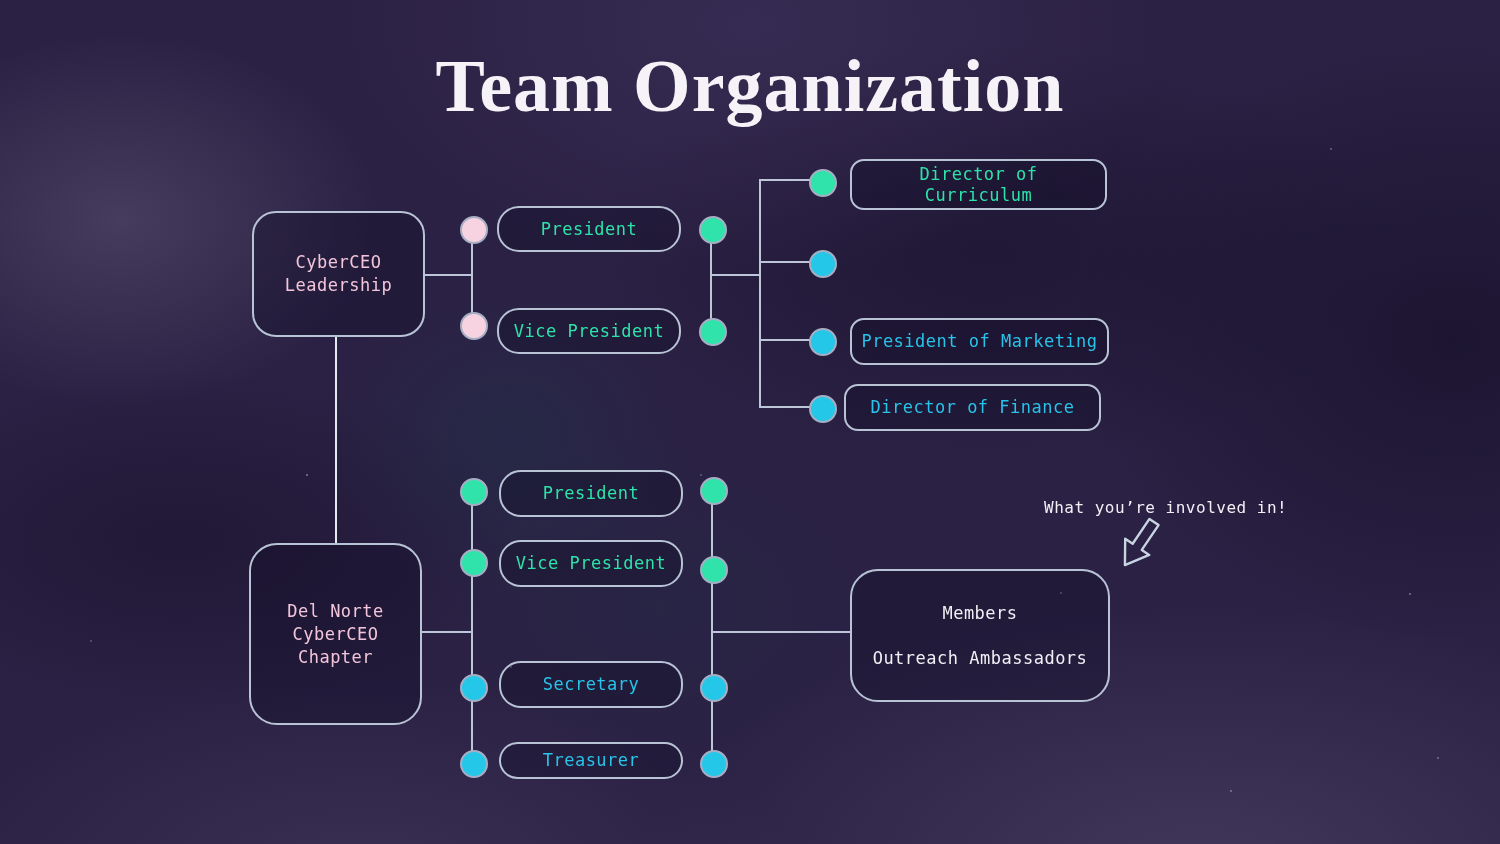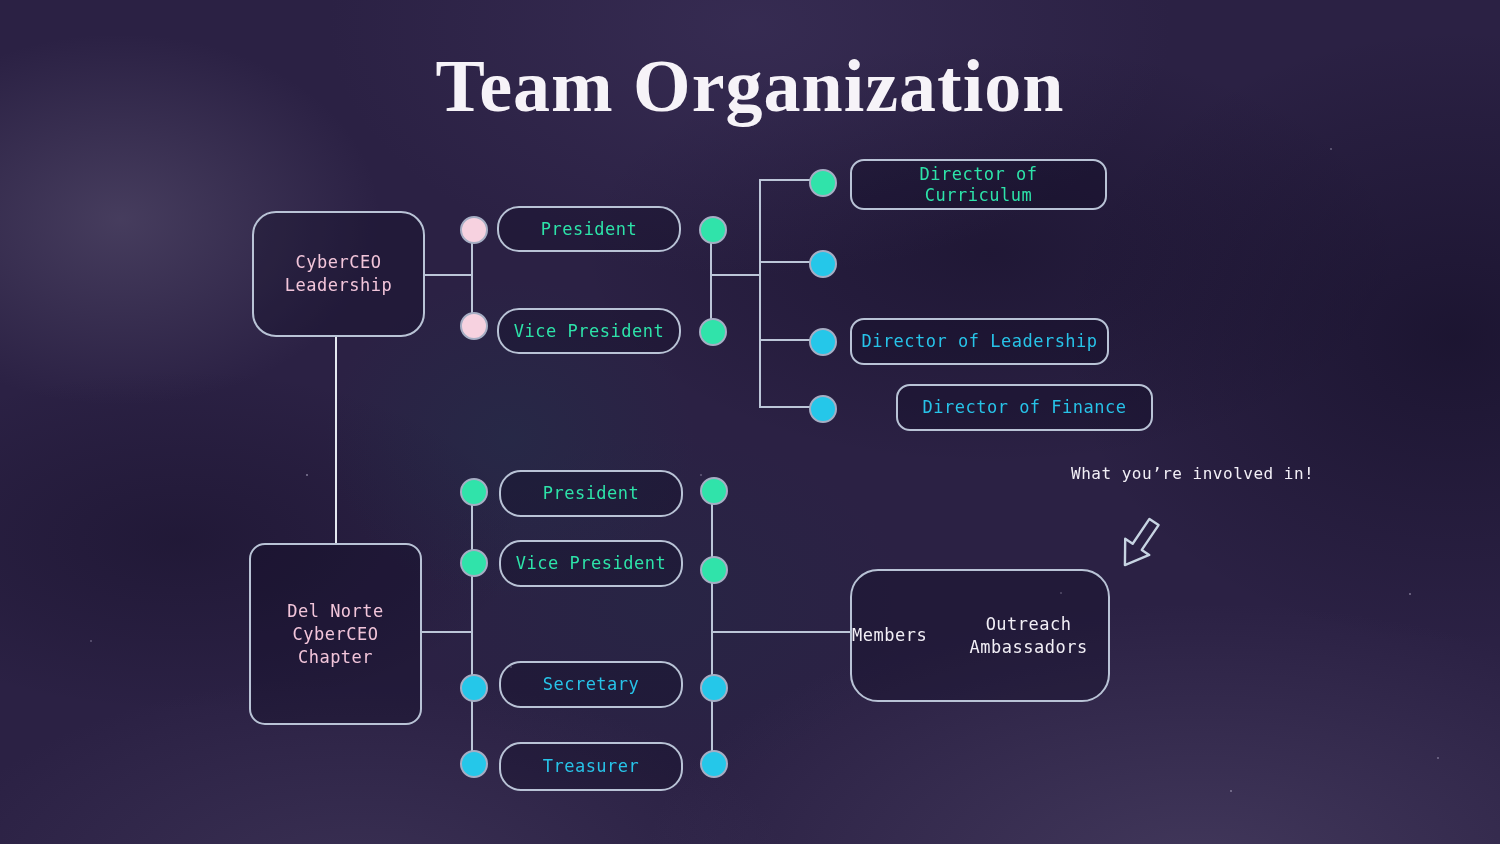--- a/index.html
+++ b/index.html
@@ -38,34 +38,34 @@
     display:flex;align-items:center;justify-content:center;
     text-align:center;
     font-size:17px;
     letter-spacing:0.5px;
     white-space:pre-line;
     line-height:23px;
   }
   .r13{border-radius:22px;}
   .r14{border-radius:14px;}
   .r24{border-radius:24px;}
-  .r26{border-radius:16px;}
+  .r26{border-radius:28px;}
   .r28{border-radius:28px;}
   .line{position:absolute;background:#bcc6d8;}
   .line.h{height:2px;}
   .line.v{width:2px;}
   .line.trunk{background:#e4e8ef;}
   .dot{
     position:absolute;
     width:24px;height:24px;
     border-radius:50%;
     border:2px solid #a6aec4;
     box-sizing:content-box;
   }
-  .members-inner{display:flex;gap:22px;align-items:center;}
+  .members-inner{display:flex;flex-direction:column;gap:22px;align-items:center;}
   .note{
     position:absolute;
     font-size:16px;
     letter-spacing:0.5px;
     color:#f2eff6;
   }
   .arrow-svg{position:absolute;}
   .stars{
     position:absolute;left:306px;top:474px;
     width:2px;height:2px;border-radius:50%;
@@ -124,37 +124,37 @@
   <div class="dot" style="left: 700px; top: 556px; background-color: rgb(48, 227, 170);"></div>
   <div class="dot" style="left: 700px; top: 674px; background-color: rgb(37, 199, 233);"></div>
   <div class="dot" style="left: 700px; top: 750px; background-color: rgb(37, 199, 233);"></div>
 
   <div class="node r24" style="left: 252px; top: 211px; width: 173px; height: 126px; color: rgb(242, 197, 218);">CyberCEO
 Leadership</div>
   <div class="node r13" style="left: 497px; top: 206px; width: 184px; height: 46px; color: rgb(45, 227, 169);">President</div>
   <div class="node r13" style="left: 497px; top: 308px; width: 184px; height: 46px; color: rgb(45, 227, 169);">Vice President</div>
   <div class="node r14" style="left: 850px; top: 159px; width: 257px; height: 51px; line-height: 21px; color: rgb(45, 227, 169);">Director of
 Curriculum</div>
-  <div class="node r14" style="left: 850px; top: 318px; width: 259px; height: 47px; color: rgb(39, 195, 232);">Director of Leadership</div>
-  <div class="node r14" style="left: 896px; top: 384px; width: 257px; height: 47px; color: rgb(39, 195, 232);">Director of Finance</div>
+  <div class="node r14" style="left: 850px; top: 318px; width: 259px; height: 47px; color: rgb(39, 195, 232);">President of Marketing</div>
+  <div class="node r14" style="left: 844px; top: 384px; width: 257px; height: 47px; color: rgb(39, 195, 232);">Director of Finance</div>
 
   <div class="node r26" style="left: 249px; top: 543px; width: 173px; height: 182px; color: rgb(242, 197, 218);">Del Norte
 CyberCEO
 Chapter</div>
   <div class="node r13" style="left: 499px; top: 470px; width: 184px; height: 47px; color: rgb(45, 227, 169);">President</div>
   <div class="node r13" style="left: 499px; top: 540px; width: 184px; height: 47px; color: rgb(45, 227, 169);">Vice President</div>
   <div class="node r13" style="left: 499px; top: 661px; width: 184px; height: 47px; color: rgb(39, 195, 232);">Secretary</div>
-  <div class="node r13" style="left: 499px; top: 742px; width: 184px; height: 49px; color: rgb(39, 195, 232);">Treasurer</div>
+  <div class="node r13" style="left: 499px; top: 742px; width: 184px; height: 37px; color: rgb(39, 195, 232);">Treasurer</div>
 
   <div class="node r28" style="left:850px;top:569px;width:260px;height:133px">
     <div class="members-inner">
       <span style="color: rgb(242, 239, 246);">Members</span>
       <span style="color: rgb(242, 239, 246);">Outreach Ambassadors</span>
     </div>
   </div>
 
-  <div class="note" style="left: 1044px; top: 464px; color: rgb(242, 239, 246); margin-left: 27px;">What you’re involved in!</div>
+  <div class="note" style="left: 1044px; top: 498px; color: rgb(242, 239, 246);">What you’re involved in!</div>
 
   <svg class="arrow-svg" style="left:1106px;top:510px" width="74" height="76" viewBox="0 0 74 76">
     <path d="M -5.5,0 L 5.5,0 L 5.5,30 L 14.5,30 L 0,52 L -14.5,30 L -5.5,30 Z" transform="translate(48,12) rotate(34)" fill="none" stroke="#c7d4e2" stroke-width="2.4" stroke-linejoin="round"></path>
   </svg>
 
 </div>
 
 </body></html>

